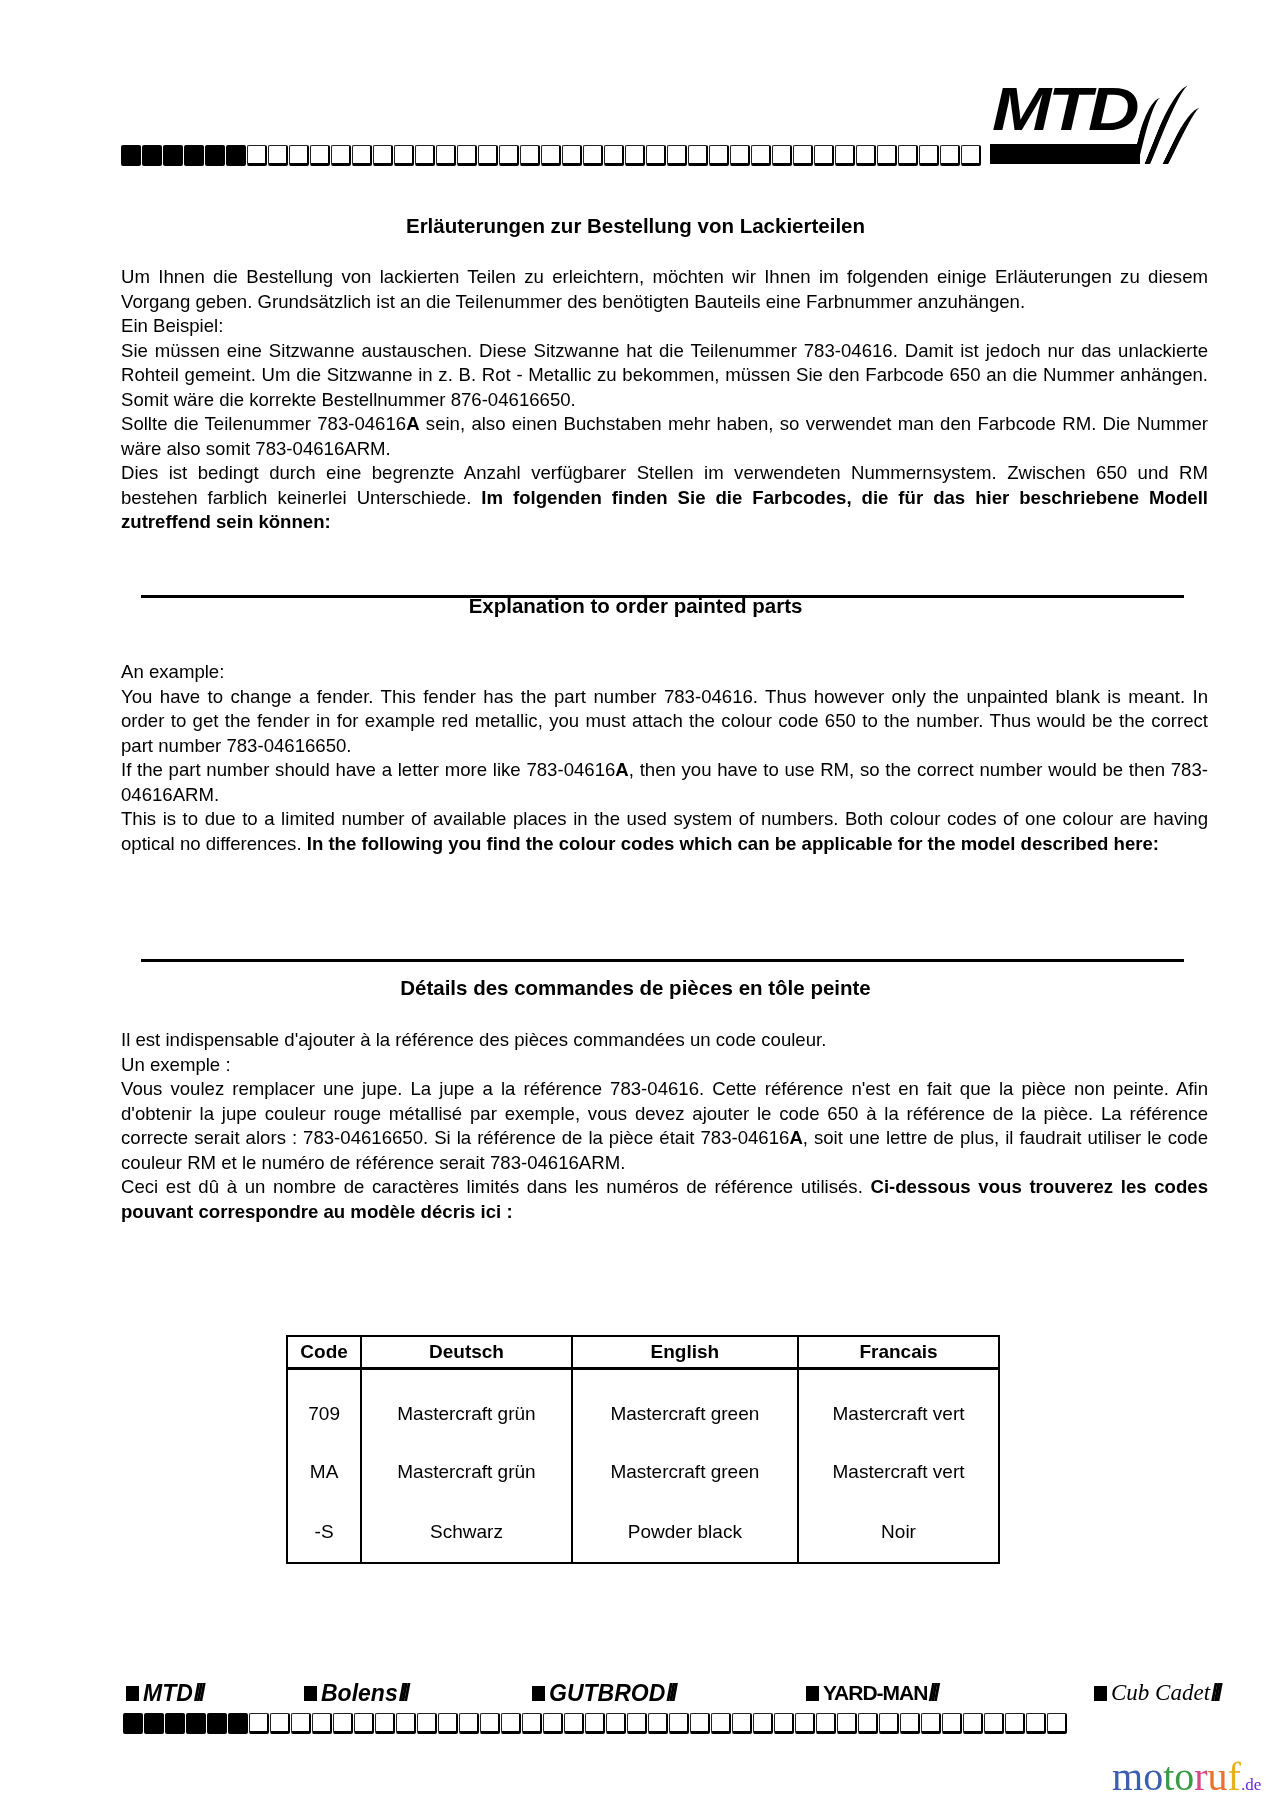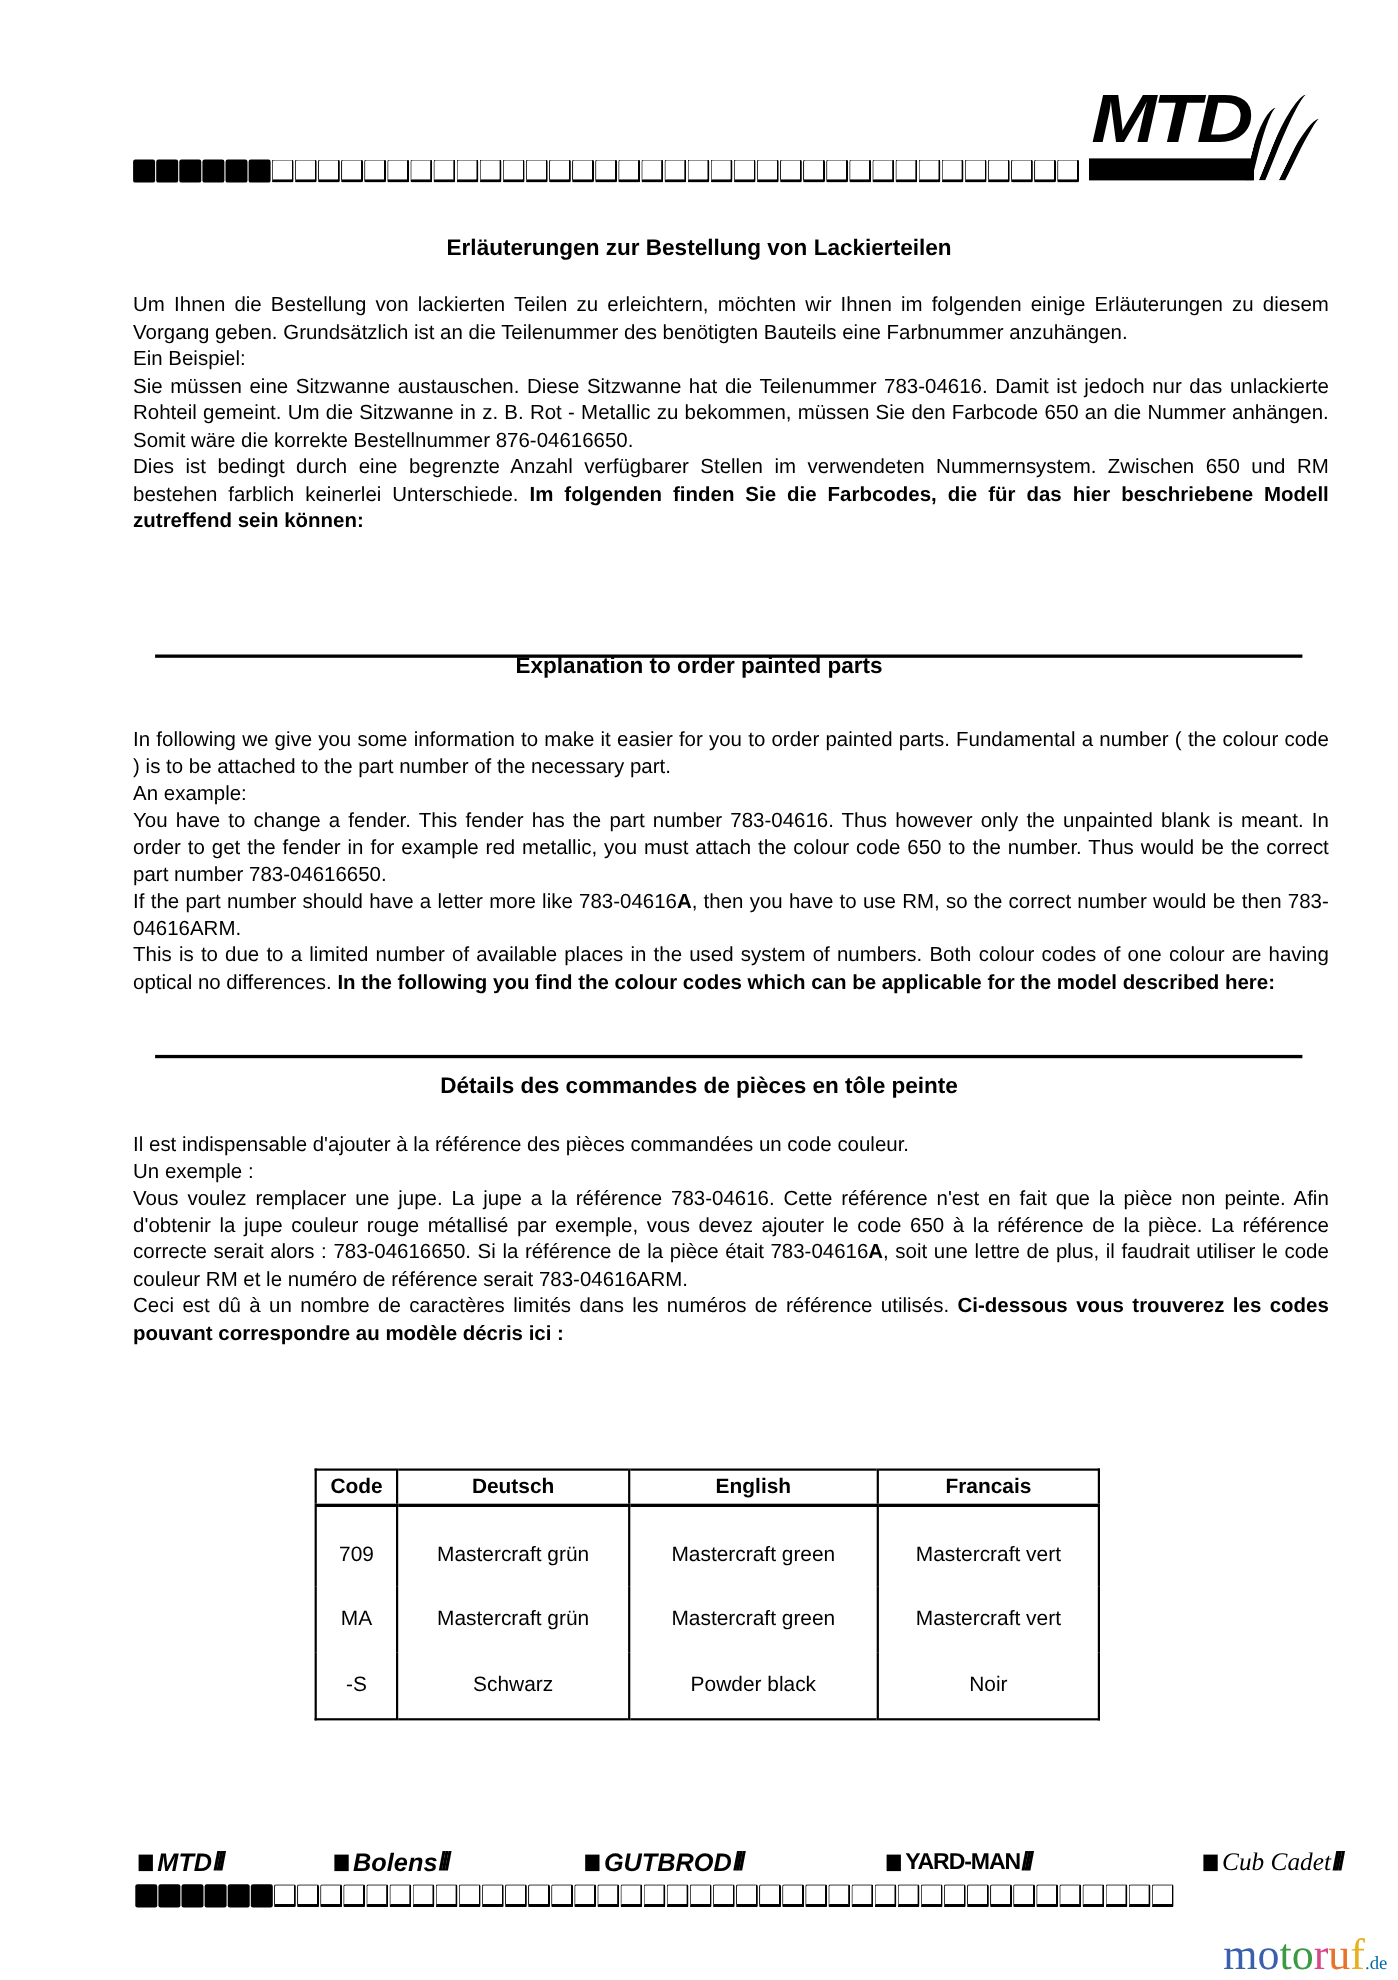--- a/index.html
+++ b/index.html
@@ -33,21 +33,21 @@
   table.codes th { font-weight: bold; height: 30px; border-left: 2px solid #000; border-bottom: 3px solid #000; padding: 0; }
   table.codes td { height: 60px; border-left: 2px solid #000; text-align: center; padding: 0; }
   table.codes th:first-child, table.codes td:first-child { border-left: none; }
   table.codes tr.first td { height: 56px; padding-top: 16px; }
 
   .brand { position: absolute; top: 1678px; height: 30px; display: flex; align-items: center; font-weight: bold; font-style: italic; font-size: 23px; }
   .brand .sq { width: 13px; height: 15px; background: #000; margin-right: 4px; display: inline-block; }
   .brand .grass { font-style: normal; font-weight: bold; font-size: 24px; margin-left: 1px; letter-spacing: -4px; }
 
   .watermark { position: absolute; left: 1112px; top: 1757px; font-family: "Liberation Serif", serif; font-size: 40px; line-height: 40px; }
-  .watermark .de { font-size: 17px; color: #0369a1; }
+  .watermark .de { font-size: 17px; color: #6d28d9; }
 </style>
 </head>
 <body>
 
 <div class="strip" id="top-strip" style="left:121px; top:145px;">
     <div class="blk fill"></div>
     <div class="blk fill"></div>
     <div class="blk fill"></div>
     <div class="blk fill"></div>
     <div class="blk fill"></div>
@@ -97,28 +97,28 @@
   <div class="leaf" style="left:150px; top:20px; width:14px; height:66px; transform:skewX(-14deg);"></div>
   <div class="leaf" style="left:170px; top:8px; width:14px; height:78px; transform:skewX(-22deg);"></div>
   <div class="leaf" style="left:186px; top:30px; width:10px; height:56px; transform:skewX(-26deg);"></div>
 </div>
 
 <h2 style="top:214px;">Erläuterungen zur Bestellung von Lackierteilen</h2>
 <div class="para" style="top:265px;" id="body-0">
     <p>Um Ihnen die Bestellung von lackierten Teilen zu erleichtern, möchten wir Ihnen im folgenden einige Erläuterungen zu diesem Vorgang geben. Grundsätzlich ist an die Teilenummer des benötigten Bauteils eine Farbnummer anzuhängen.</p>
     <p>Ein Beispiel:</p>
     <p>Sie müssen eine Sitzwanne austauschen. Diese Sitzwanne hat die Teilenummer 783-04616. Damit ist jedoch nur das unlackierte Rohteil gemeint. Um die Sitzwanne in z. B. Rot - Metallic zu bekommen, müssen Sie den Farbcode 650 an die Nummer anhängen. Somit wäre die korrekte Bestellnummer 876-04616650.</p>
+    <p><span>Sollte die Teilenummer 783-04616</span><b>A</b><span> sein, also einen Buchstaben mehr haben, so verwendet man den Farbcode RM. Die Nummer wäre also somit 783-04616ARM.</span></p>
     <p><span>Dies ist bedingt durch eine begrenzte Anzahl verfügbarer Stellen im verwendeten Nummernsystem. Zwischen 650 und RM bestehen farblich keinerlei Unterschiede. </span><b>Im folgenden finden Sie die Farbcodes, die für das hier beschriebene Modell zutreffend sein können:</b><span></span></p>
   </div>
 
 <div class="divider" style="top:595px;"></div>
 
 <h2 style="top:594px;">Explanation  to order painted parts</h2>
 <div class="para" style="top:660px;" id="body-1">
-    <p>In following we give you some information to make it easier for you to order painted parts. Fundamental a number ( the colour code ) is to be attached to the part number of the necessary part.</p>
     <p>An example:</p>
     <p>You  have to change a fender. This fender has the part number 783-04616.  Thus however only the unpainted blank is meant. In order to get the fender in for example red metallic, you must attach the colour code 650 to the number. Thus would be the correct part number 783-04616650.</p>
     <p><span>If the part number should have a letter more like 783-04616</span><b>A</b><span>, then you have to use RM, so the correct number would be then 783-04616ARM.</span></p>
     <p><span>This is to due to a limited number of available places in the used system of numbers. Both colour codes of one colour are having optical no differences. </span><b>In the following you find the colour codes which can be applicable for the model described here:</b><span></span></p>
   </div>
 
 <div class="divider" style="top:959px;"></div>
 
 <h2 style="top:976px;">Détails des commandes de pièces en tôle peinte</h2>
 <div class="para" style="top:1028px;" id="body-2">

